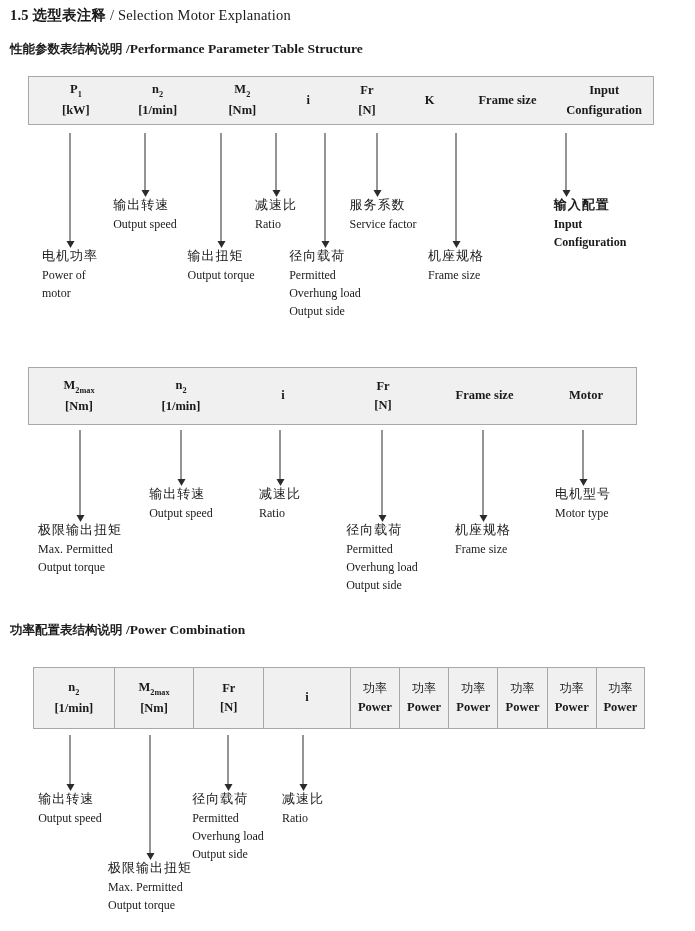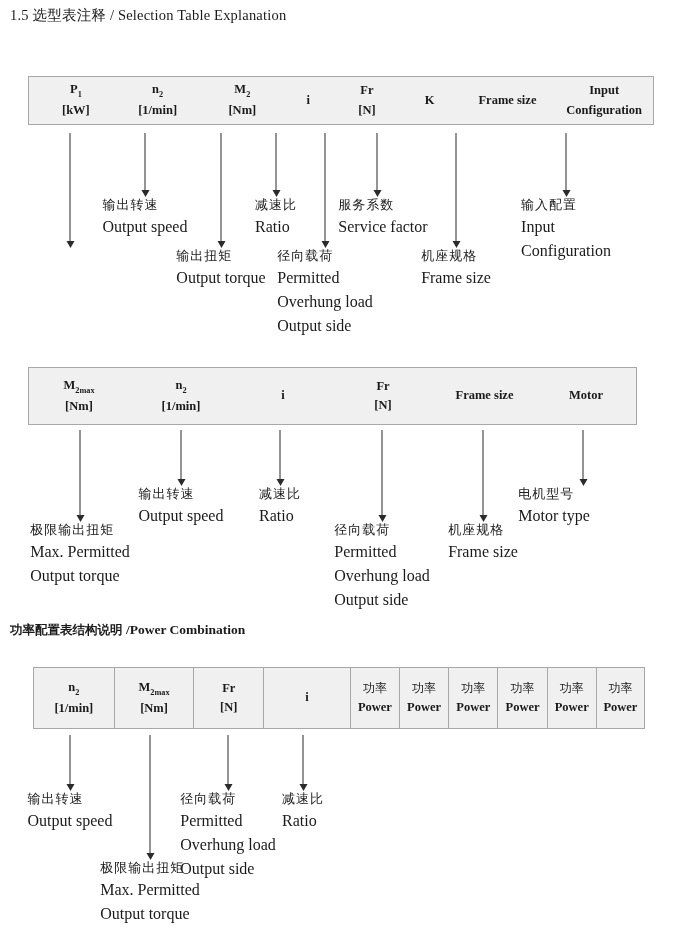--- a/index.html
+++ b/index.html
@@ -19,21 +19,21 @@
 
   
   .doc-title {
     position: absolute;
     left: 10px;
     top: 6px;
     font-size: 14.5px;
     letter-spacing: 0.2px;
     white-space: nowrap;
   }
-  .doc-title .cn { font-weight: normal; }
+  .doc-title .cn { font-weight: bold; }
   .doc-title .sep { font-weight: normal; }
   .doc-title .en { font-weight: normal; }
 
   .sec-head {
     position: absolute;
     left: 10px;
     font-size: 13.5px;
     font-weight: bold;
     white-space: nowrap;
   }
@@ -100,31 +100,34 @@
     line-height: 1.5;
     white-space: nowrap;
     transform: translateX(-50%);
   }
   .note .cn {
     display: block;
     font-family: "DejaVu Sans", "Liberation Sans", sans-serif;
     font-size: 13px;
     letter-spacing: 1px;
   }
-  .note .en { display: block; font-family: "Liberation Serif", serif; font-size: 16px; }
+  .note .en { display: block; font-family: "Liberation Serif", serif; font-size: 12px; }
 </style>
 </head>
 <body>
 
 <div class="page">
 
   <div class="doc-title">
-    <span class="cn">1.5 选型表注释</span><span class="sep"> / </span><span class="en">Selection Table Explanation</span>
+    <span class="cn">1.5 选型表注释</span><span class="sep"> / </span><span class="en">Selection Motor Explanation</span>
   </div>
 
+  <div class="sec-head" style="top:41px;">
+    <span class="cn">性能参数表结构说明</span><span class="en"> /</span><span class="en">Performance Parameter Table Structure</span>
+  </div>
 
   <div class="tbl" id="tbl1" style="left:28px; top:76px; width:626px; height:49px;">
       <div class="cell" style="width: 84px; padding-left: 10px;">
         <span class="l1">P<sub>1</sub></span>
         <span class="l2">[kW]</span>
       </div>
       <div class="cell" style="width: 90px;">
         <span class="l1">n<sub>2</sub></span>
         <span class="l2">[1/min]</span>
       </div>
@@ -177,20 +180,25 @@
     </div>
   <div class="arrow" style="left:456px; top:133px; height:115px;">
     <div class="shaft" style="height:108px;"></div>
       <div class="head" style="top:108px;"></div>
     </div>
   <div class="arrow" style="left:566px; top:133px; height:64px;">
     <div class="shaft" style="height:57px;"></div>
       <div class="head" style="top:57px;"></div>
     </div>
 
+  <div class="note" id="n1-0" style="left:70px;  top:246px;">
+      <span class="cn">电机功率</span>
+      <span class="en">Power of</span>
+      <span class="en">motor</span>
+    </div>
   <div class="note" id="n1-1" style="left:145px; top:195px;">
       <span class="cn">输出转速</span>
       <span class="en">Output speed</span>
     </div>
   <div class="note" id="n1-2" style="left:221px; top:246px;">
       <span class="cn">输出扭矩</span>
       <span class="en">Output torque</span>
     </div>
   <div class="note" id="n1-3" style="left:276px; top:195px;">
       <span class="cn">减速比</span>
@@ -203,21 +211,21 @@
       <span class="en">Output side</span>
     </div>
   <div class="note" id="n1-5" style="left:383px; top:195px;">
       <span class="cn">服务系数</span>
       <span class="en">Service factor</span>
     </div>
   <div class="note" id="n1-6" style="left:456px; top:246px;">
       <span class="cn">机座规格</span>
       <span class="en">Frame size</span>
     </div>
-  <div class="note" id="n1-7" style="left:566px; top:195px;">
+  <div class="note" id="n1-7" style="left:590px; top:195px;font-weight:bold;">
       <span class="cn">输入配置</span>
       <span class="en">Input</span>
       <span class="en">Configuration</span>
     </div>
 
 
   <div class="tbl" id="tbl2" style="left:28px; top:367px; width:609px; height:58px;">
       <div class="cell" style="width: 100px;">
         <span class="l1">M<sub>2max</sub></span>
         <span class="l2">[Nm]</span>
@@ -282,21 +290,21 @@
   <div class="note" id="n2-3" style="left:382px; top:520px;">
       <span class="cn">径向载荷</span>
       <span class="en">Permitted</span>
       <span class="en">Overhung load</span>
       <span class="en">Output side</span>
     </div>
   <div class="note" id="n2-4" style="left:483px; top:520px;">
       <span class="cn">机座规格</span>
       <span class="en">Frame size</span>
     </div>
-  <div class="note" id="n2-5" style="left:554px; top:484px;">
+  <div class="note" id="n2-5" style="left:583px; top:484px;">
       <span class="cn">电机型号</span>
       <span class="en">Motor type</span>
     </div>
 
   <div class="sec-head" style="top:622px;">
     <span class="cn">功率配置表结构说明</span><span class="en"> /</span><span class="en">Power Combination</span>
   </div>
 
   <div class="tbl ruled" id="tbl3" style="left:33px; top:667px; width:612px; height:62px;">
       <div class="cell" style="width: 81px;">

